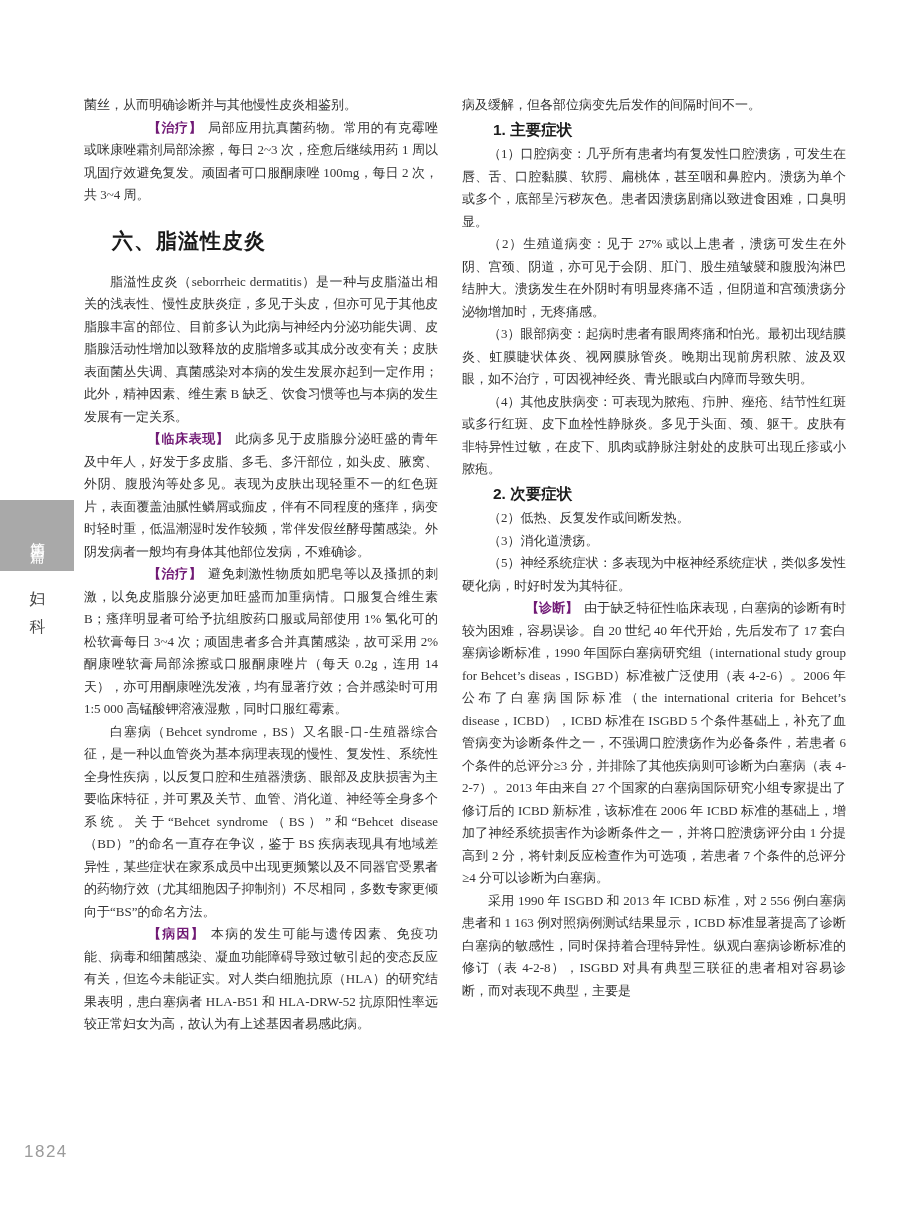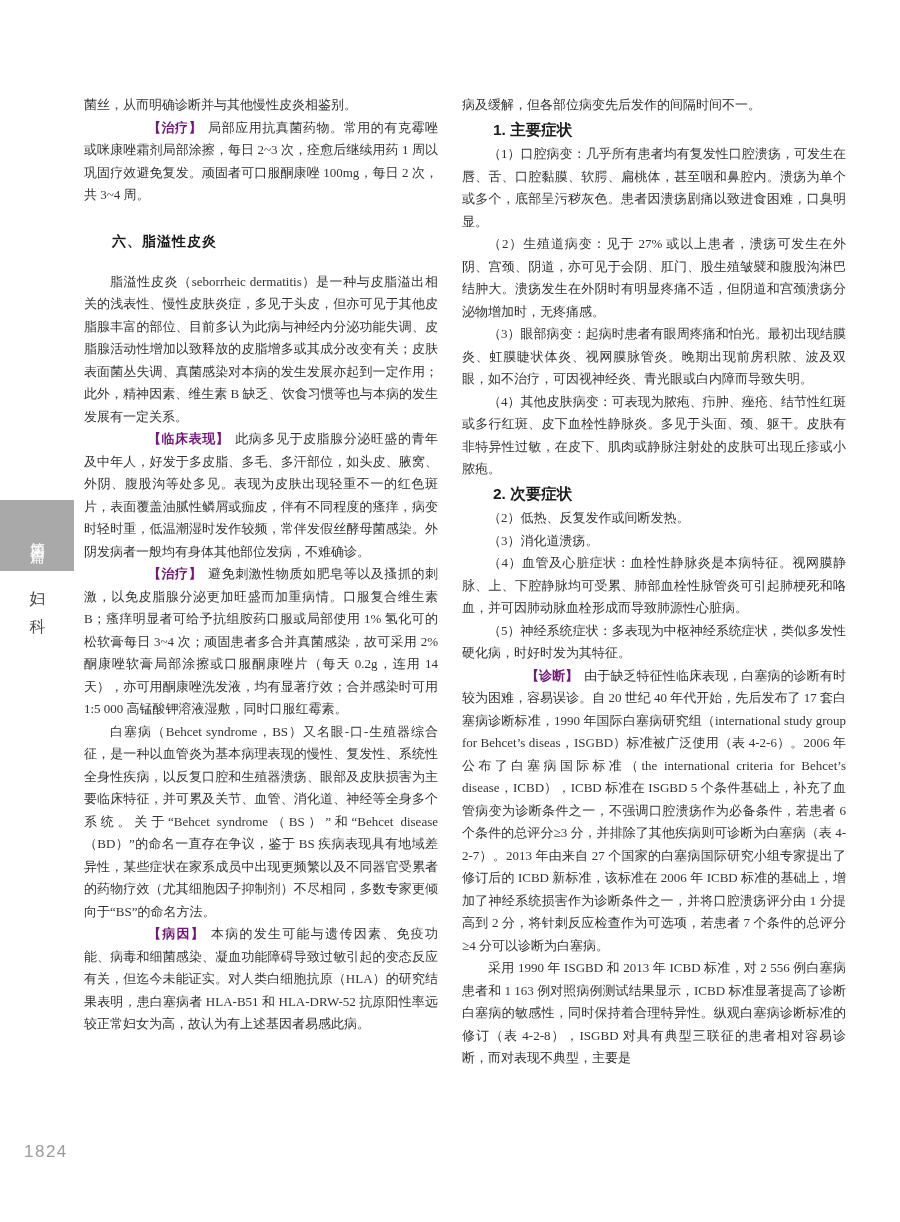--- a/index.html
+++ b/index.html
@@ -34,21 +34,21 @@
   .tag {
     font-family: "Liberation Sans", sans-serif;
     font-weight: 700;
     color: #701a75;
     margin-right: 0.45em;
     margin-left: 38px;
   }
   .section-heading {
     font-family: "Liberation Sans", sans-serif;
     font-weight: 700;
-    font-size: 14px;
+    font-size: 21px;
     line-height: 28px;
     color: #1a1a1a;
     margin: 20px 0 16px 28px;
     letter-spacing: 1px;
   }
   .sub-heading {
     margin: 2px 0;
     font-family: "Liberation Sans", sans-serif;
     font-weight: 700;
     font-size: 15.5px;
@@ -133,21 +133,20 @@
 
       <h3 class="sub-heading">1. 主要症状</h3>
       <p class="body-para">（1）口腔病变：几乎所有患者均有复发性口腔溃疡，可发生在唇、舌、口腔黏膜、软腭、扁桃体，甚至咽和鼻腔内。溃疡为单个或多个，底部呈污秽灰色。患者因溃疡剧痛以致进食困难，口臭明显。</p>
       <p class="body-para">（2）生殖道病变：见于 27% 或以上患者，溃疡可发生在外阴、宫颈、阴道，亦可见于会阴、肛门、股生殖皱襞和腹股沟淋巴结肿大。溃疡发生在外阴时有明显疼痛不适，但阴道和宫颈溃疡分泌物增加时，无疼痛感。</p>
       <p class="body-para">（3）眼部病变：起病时患者有眼周疼痛和怕光。最初出现结膜炎、虹膜睫状体炎、视网膜脉管炎。晚期出现前房积脓、波及双眼，如不治疗，可因视神经炎、青光眼或白内障而导致失明。</p>
       <p class="body-para">（4）其他皮肤病变：可表现为脓疱、疖肿、痤疮、结节性红斑或多行红斑、皮下血栓性静脉炎。多见于头面、颈、躯干。皮肤有非特异性过敏，在皮下、肌肉或静脉注射处的皮肤可出现丘疹或小脓疱。</p>
 
       <h3 class="sub-heading">2. 次要症状</h3>
       <p class="body-para">（2）低热、反复发作或间断发热。</p>
       <p class="body-para">（3）消化道溃疡。</p>
-      <p class="body-para">（4）血管及心脏症状：血栓性静脉炎是本病特征。视网膜静脉、上、下腔静脉均可受累、肺部血栓性脉管炎可引起肺梗死和咯血，并可因肺动脉血栓形成而导致肺源性心脏病。</p>
       <p class="body-para">（5）神经系统症状：多表现为中枢神经系统症状，类似多发性硬化病，时好时发为其特征。</p>
 
       <p class="body-para"><span class="tag">【诊断】</span><span>由于缺乏特征性临床表现，白塞病的诊断有时较为困难，容易误诊。自 20 世纪 40 年代开始，先后发布了 17 套白塞病诊断标准，1990 年国际白塞病研究组（international study group for Behcet’s diseas，ISGBD）标准被广泛使用（表 4-2-6）。2006 年公布了白塞病国际标准（the international criteria for Behcet’s disease，ICBD），ICBD 标准在 ISGBD 5 个条件基础上，补充了血管病变为诊断条件之一，不强调口腔溃疡作为必备条件，若患者 6 个条件的总评分≥3 分，并排除了其他疾病则可诊断为白塞病（表 4-2-7）。2013 年由来自 27 个国家的白塞病国际研究小组专家提出了修订后的 ICBD 新标准，该标准在 2006 年 ICBD 标准的基础上，增加了神经系统损害作为诊断条件之一，并将口腔溃疡评分由 1 分提高到 2 分，将针刺反应检查作为可选项，若患者 7 个条件的总评分≥4 分可以诊断为白塞病。</span></p>
       <p class="body-para">采用 1990 年 ISGBD 和 2013 年 ICBD 标准，对 2 556 例白塞病患者和 1 163 例对照病例测试结果显示，ICBD 标准显著提高了诊断白塞病的敏感性，同时保持着合理特异性。纵观白塞病诊断标准的修订（表 4-2-8），ISGBD 对具有典型三联征的患者相对容易诊断，而对表现不典型，主要是</p>
     </section>
 
   </main>
 
   <div class="page-number">1824</div>
 

